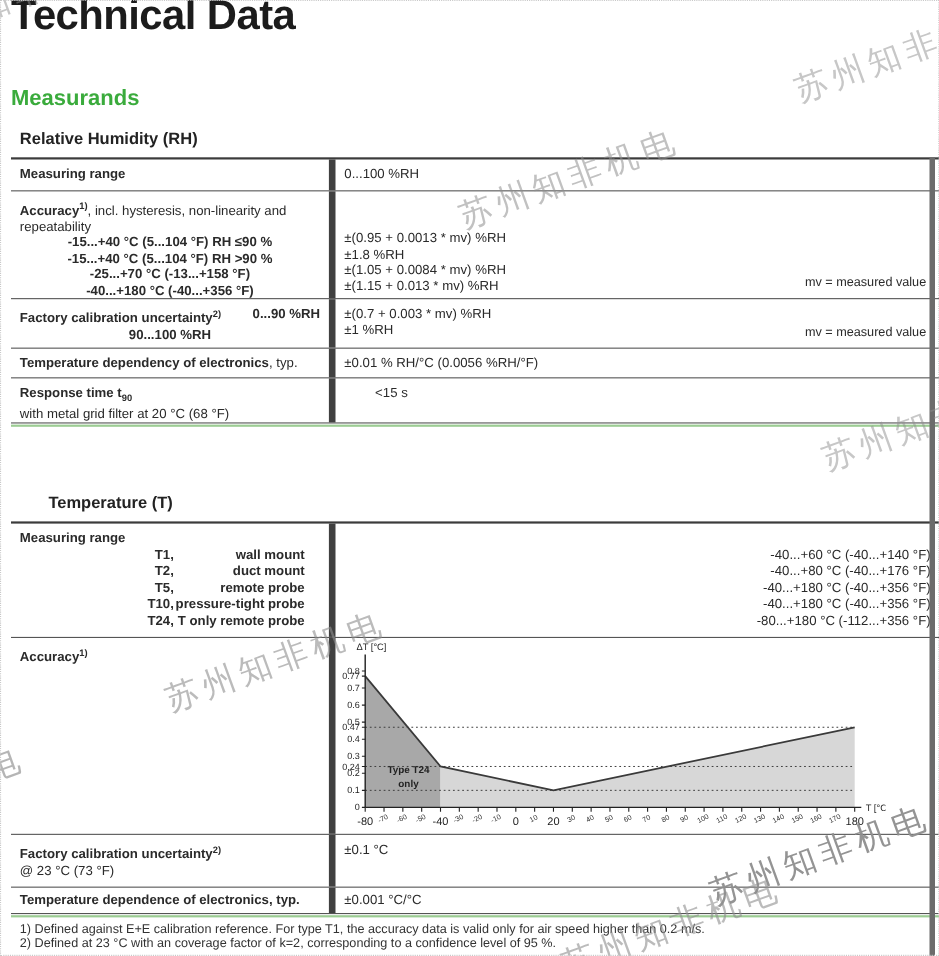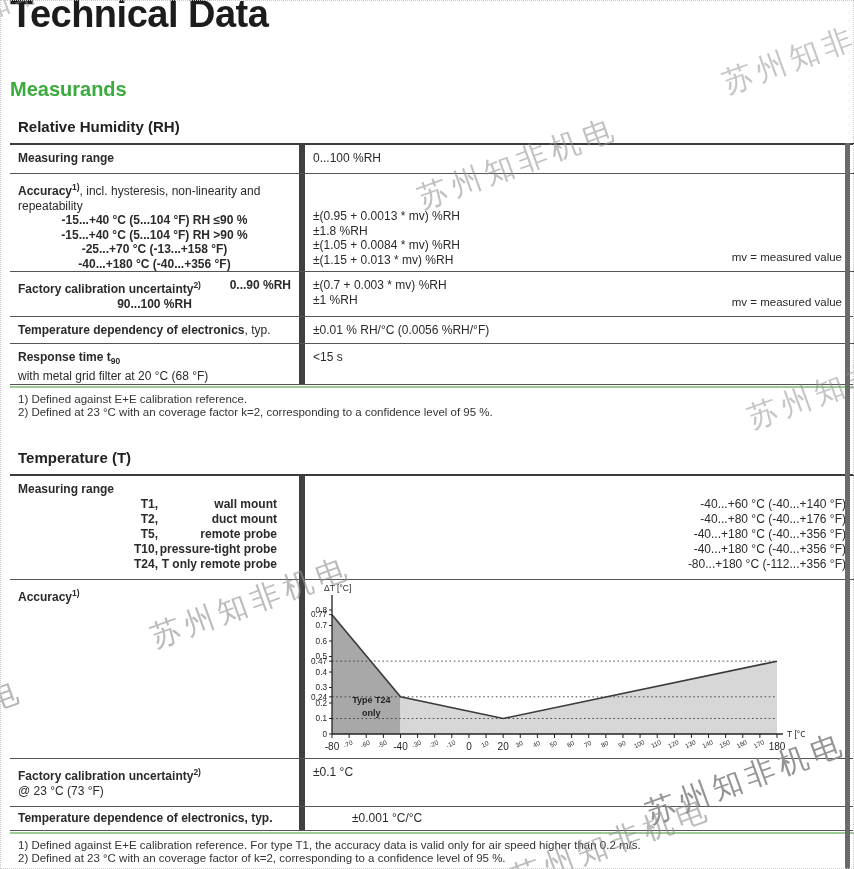--- a/index.html
+++ b/index.html
@@ -100,38 +100,34 @@
 
     <div class="row" style="height:27px;">
       <div class="cl">
         <span class="b">Temperature dependency of electronics</span><span>, typ.</span>
       </div>
       <div class="cr">
         <span>±0.01 % RH/°C (0.0056 %RH/°F)</span>
       </div>
     </div>
 
-    <div class="row" style="height:41px;border-bottom:1px solid #555;">
+    <div class="row" style="height:41px;border-bottom:1px solid #555;gap:28px;">
       <div class="cl">
         <div><span class="b">Response time t</span><sub class="b subsc">90</sub></div>
         <div>with metal grid filter at 20 °C (68 °F)</div>
       </div>
       <div class="cr">
         <span>&lt;15 s</span>
       </div>
     </div>
     <div class="green-sep"></div>
   </div>
 
-  <div class="fn-block" style="top:393px;">
-    <div class="fn">1) Defined against E+E calibration reference.</div>
-    <div class="fn">2) Defined at 23 °C with an coverage factor k=2, corresponding to a confidence level of 95 %.</div>
-  </div>
-
-  <div class="sec-head" style="top:449px;">Temperature (T)</div>
+
+  <div class="sec-head" style="top:449px;margin-left:26px;">Temperature (T)</div>
 
   <div class="tbl" style="top:474px;">
     <div class="row" style="height:104px;">
       <div class="cl">
         <div class="b">Measuring range</div>
         <div class="trow">
             <span class="ttype">T1,</span>
             <span class="tmount">wall mount</span>
           </div>
         <div class="trow">
@@ -265,21 +261,21 @@
     <div class="row" style="height:48px;">
       <div class="cl">
         <div><span class="b">Factory calibration uncertainty</span><sup class="b sup">2)</sup></div>
         <div>@ 23 °C (73 °F)</div>
       </div>
       <div class="cr">
         <span>±0.1 °C</span>
       </div>
     </div>
 
-    <div class="row" style="height:24px;gap:39px;">
+    <div class="row" style="height:24px;">
       <div class="cl" style="padding-top:4px;">
         <span class="b">Temperature dependence of electronics, typ.</span>
       </div>
       <div class="cr" style="padding-top:4px;">
         <span>±0.001 °C/°C</span>
       </div>
     </div>
     <div class="green-sep"></div>
   </div>
 

